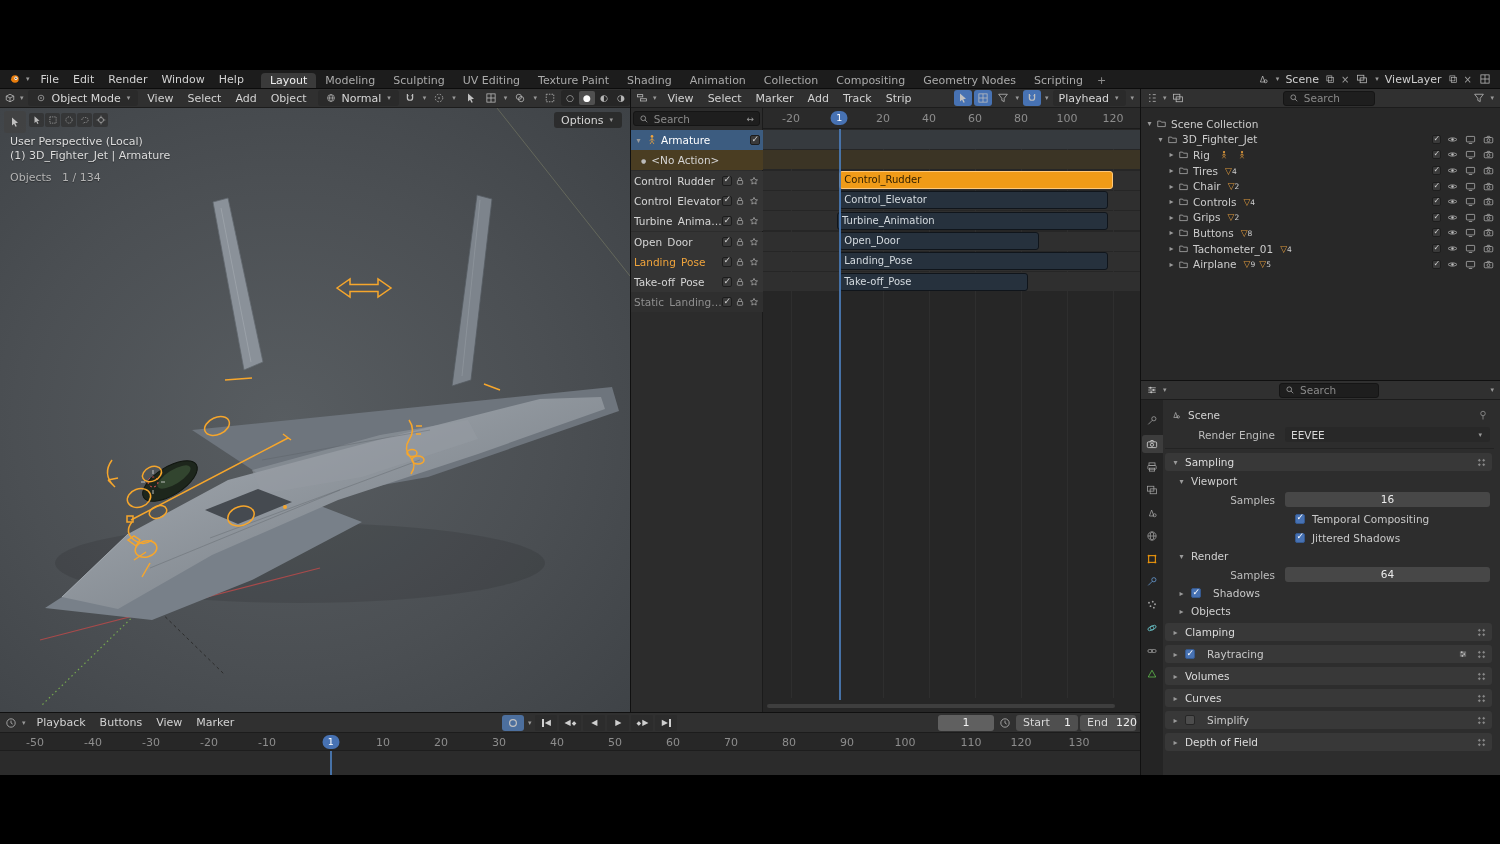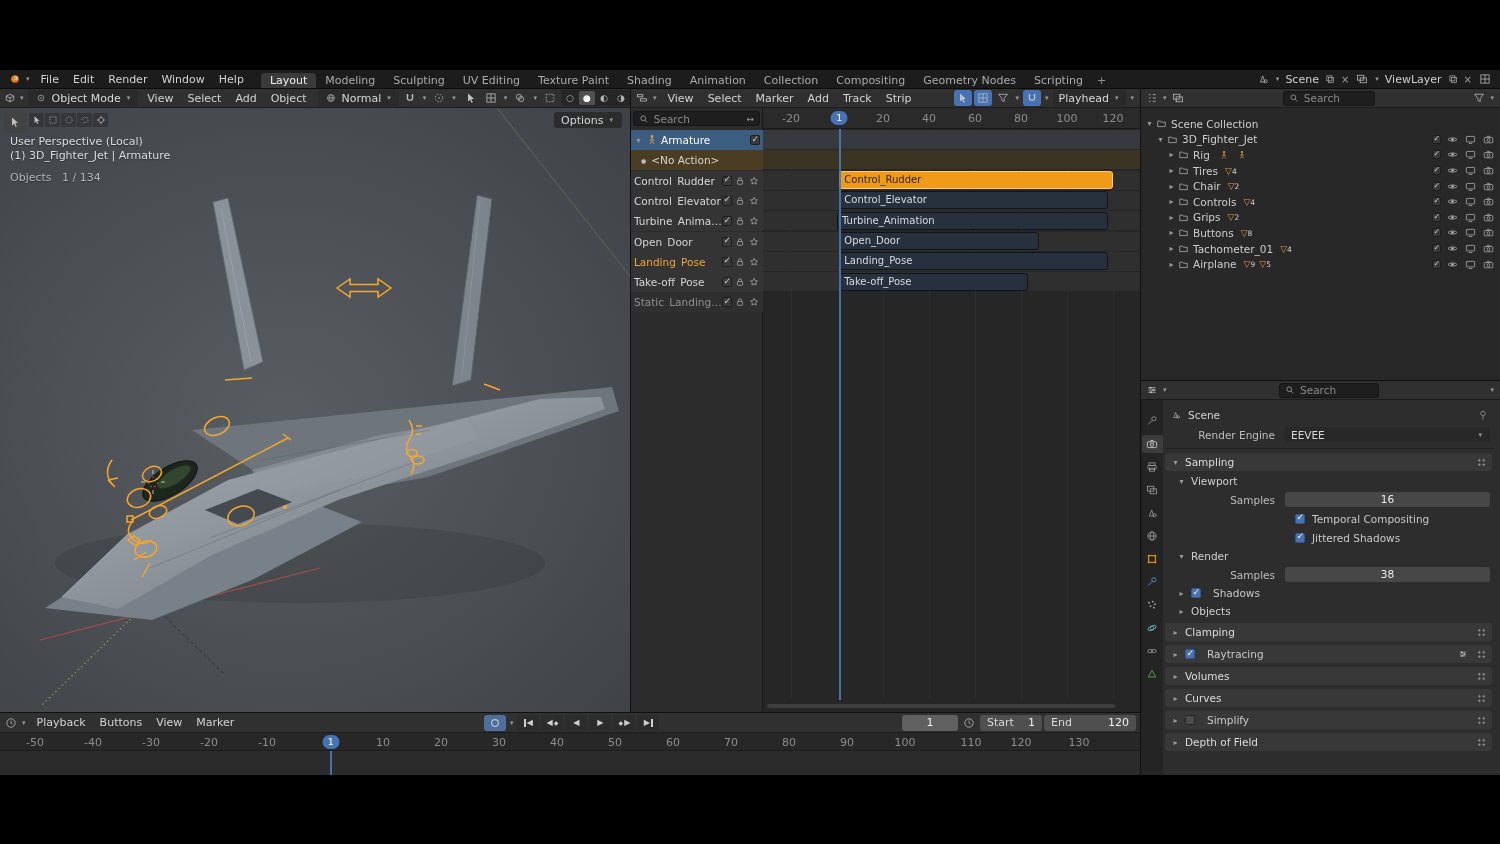--- a/index.html
+++ b/index.html
@@ -132,21 +132,21 @@
 .tl-ruler .cfpill{top:2px}
 .tl-body{position:absolute;left:0;top:38px;width:1140px;bottom:0;background:#2b2b2b}
 .transport{display:inline-flex;gap:2px;align-items:center}
 .tbtn{display:inline-flex;align-items:center;justify-content:center;width:22px;height:16px;background:#2c2c2c;border-radius:2px;color:#cfcfcf;font-size:8px;gap:1px}
 .tbtn .vbar{display:inline-block;width:2px;height:8px;background:#cfcfcf}
 .tbtn .kd{font-style:normal;font-size:6px}
 .akbtn{display:inline-flex;align-items:center;justify-content:center;width:22px;height:16px;border-radius:3px;background:#4c6f9e;color:#fff}
 .framefield{display:inline-block;width:56px;height:16px;background:#606060;border-radius:3px;color:#f2f2f2;text-align:center;line-height:16px}
 .sefield{display:inline-flex;align-items:center;justify-content:space-between;height:16px;border-radius:3px;background:#4f4f4f;color:#d8d8d8;padding:0 7px}
 .sefield b{font-weight:normal;color:#f0f0f0;margin-left:8px}
-.sefield.w1{width:62px}.sefield.w2{width:92px}
+.sefield.w1{width:62px}.sefield.w2{width:56px}
 </style>
 </head>
 <body>
 
 <div id="stage">
   <div class="frame">
 
     <header id="topbar">
       <span class="hic">
         <svg viewBox="0 0 16 16">
@@ -1204,21 +1204,21 @@
         <div class="prow ind">
           <span class="cb on"></span>
           <span class="pclabel">Jittered Shadows</span>
         </div>
         <div class="psub">
           <span class="chev">▾</span>
           <span>Render</span>
         </div>
         <div class="prow">
           <span class="plabel">Samples</span>
-          <span class="pfield">38</span>
+          <span class="pfield">64</span>
         </div>
         <div class="psub">
           <span class="chev">▸</span>
           <span class="cb on"></span>
           <span class="pclabel">Shadows</span>
         </div>
         <div class="psub">
           <span class="chev">▸</span>
           <span>Objects</span>
         </div>

